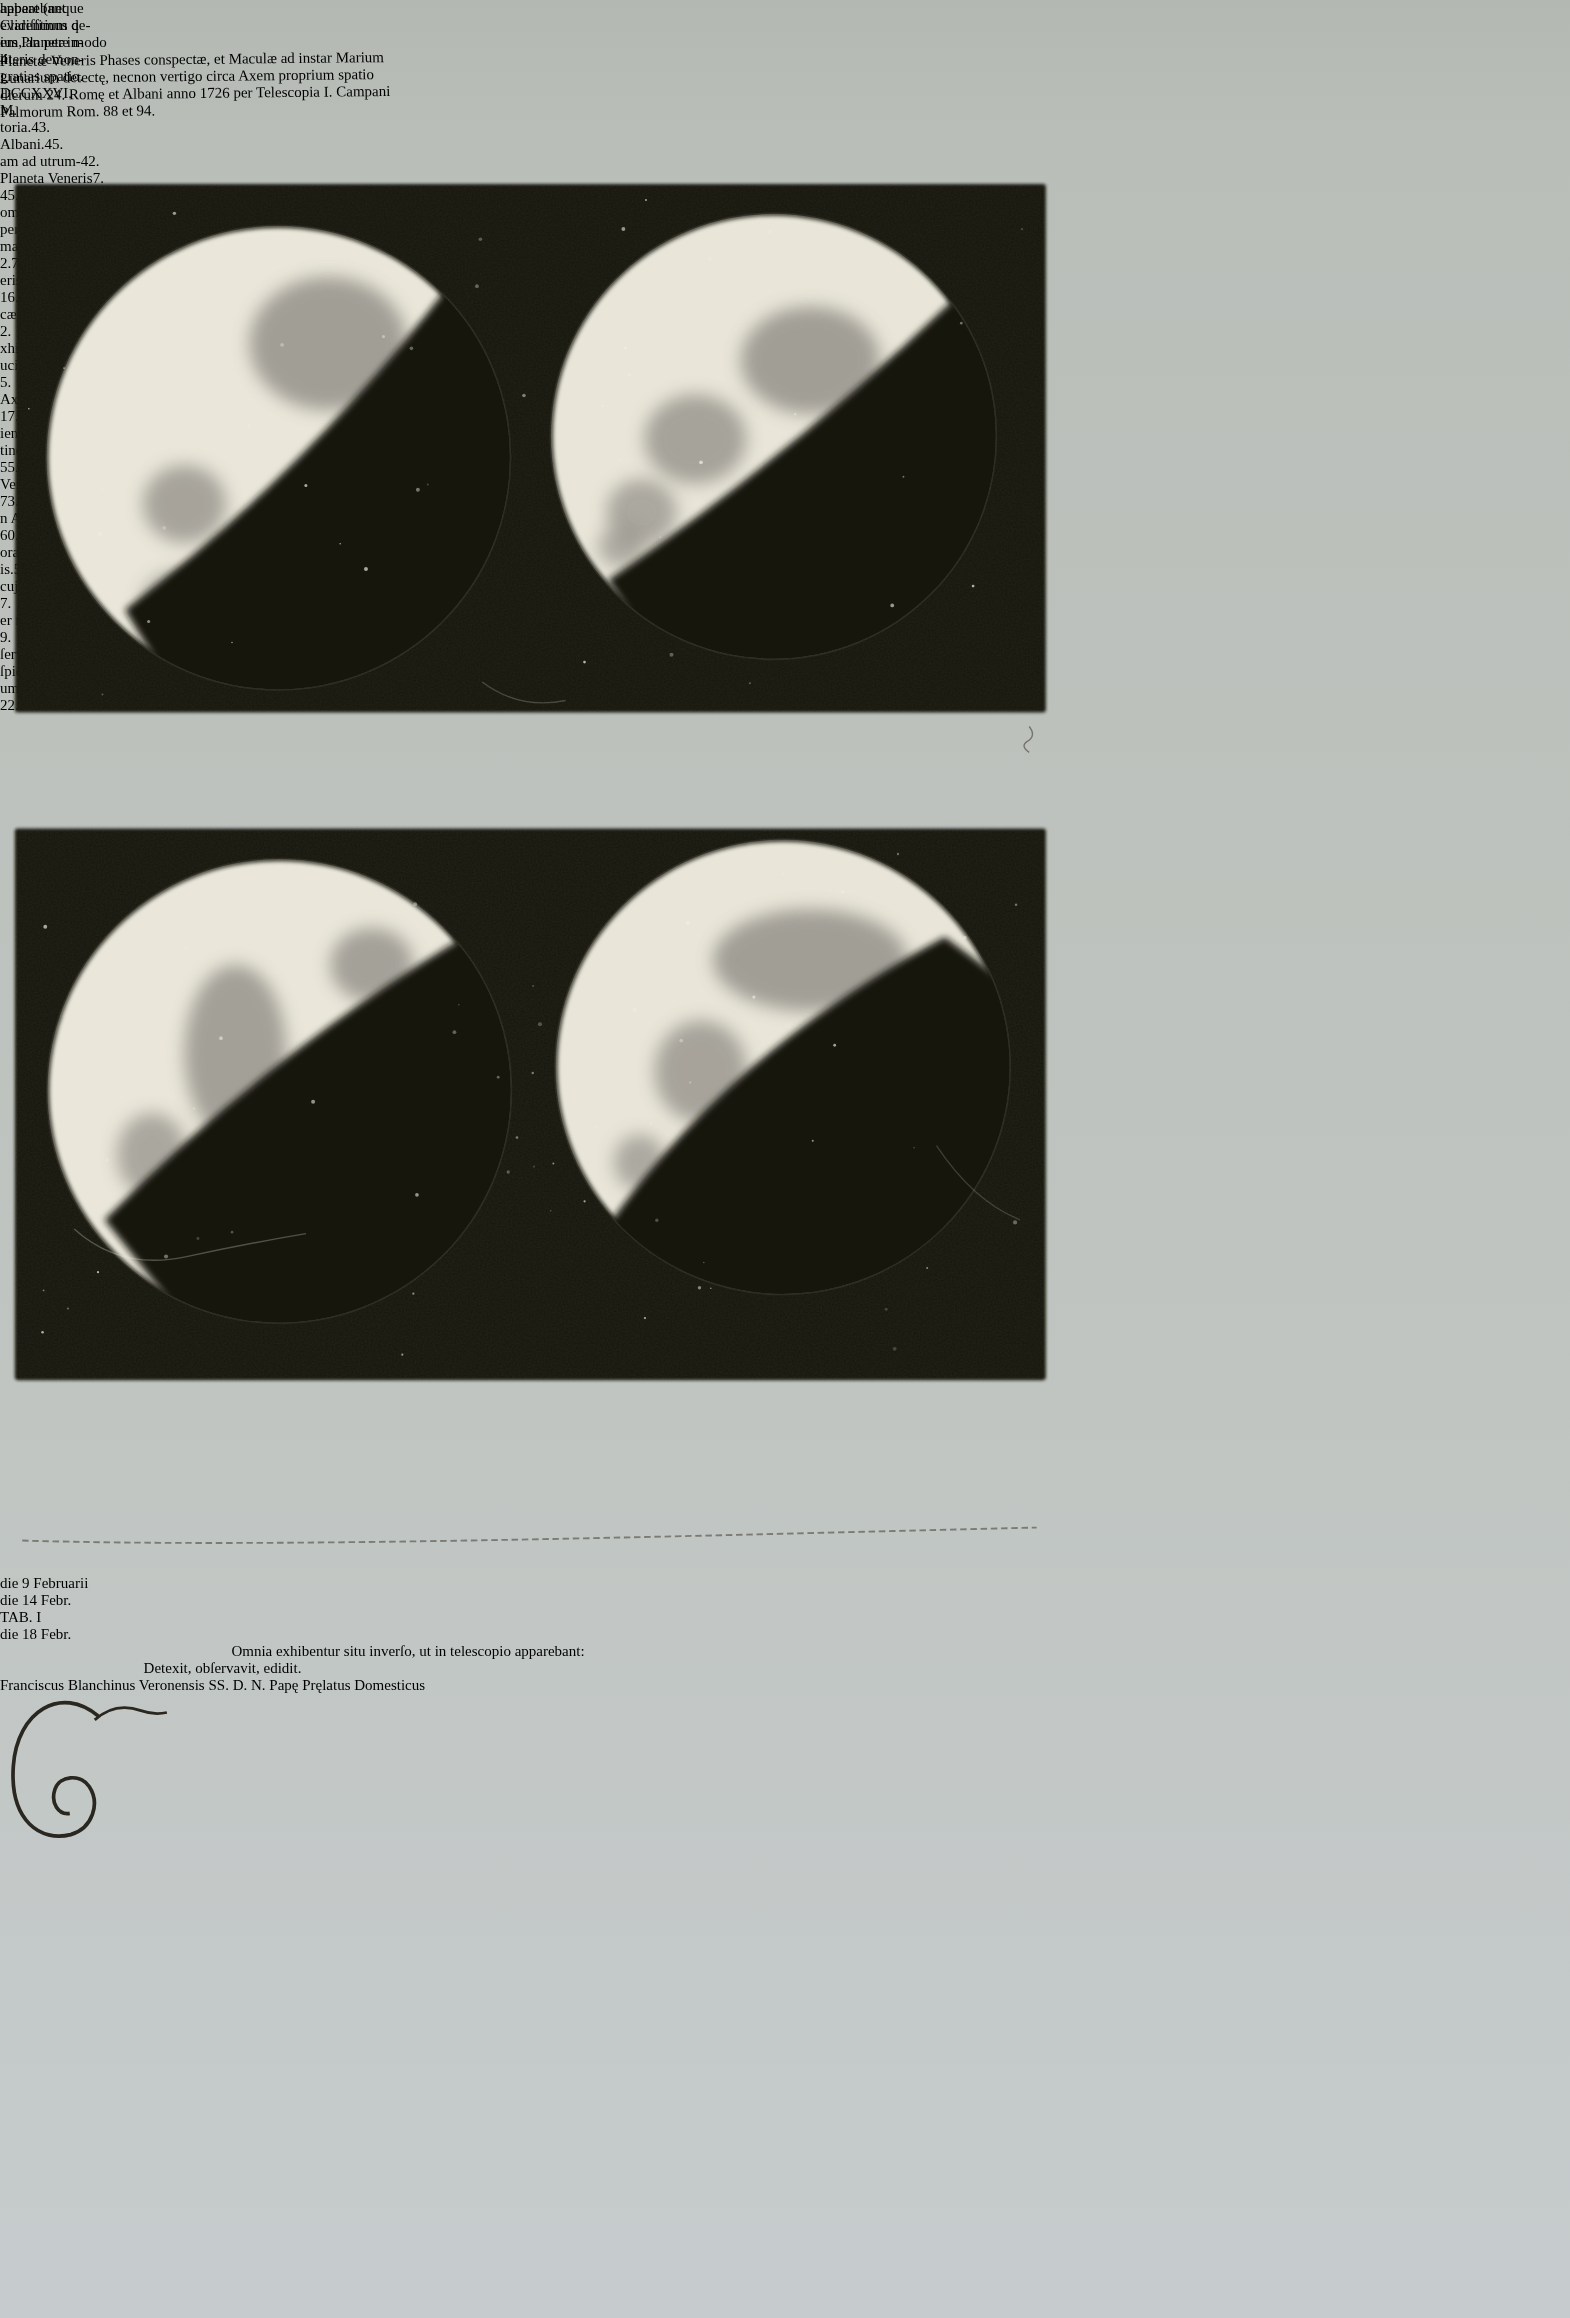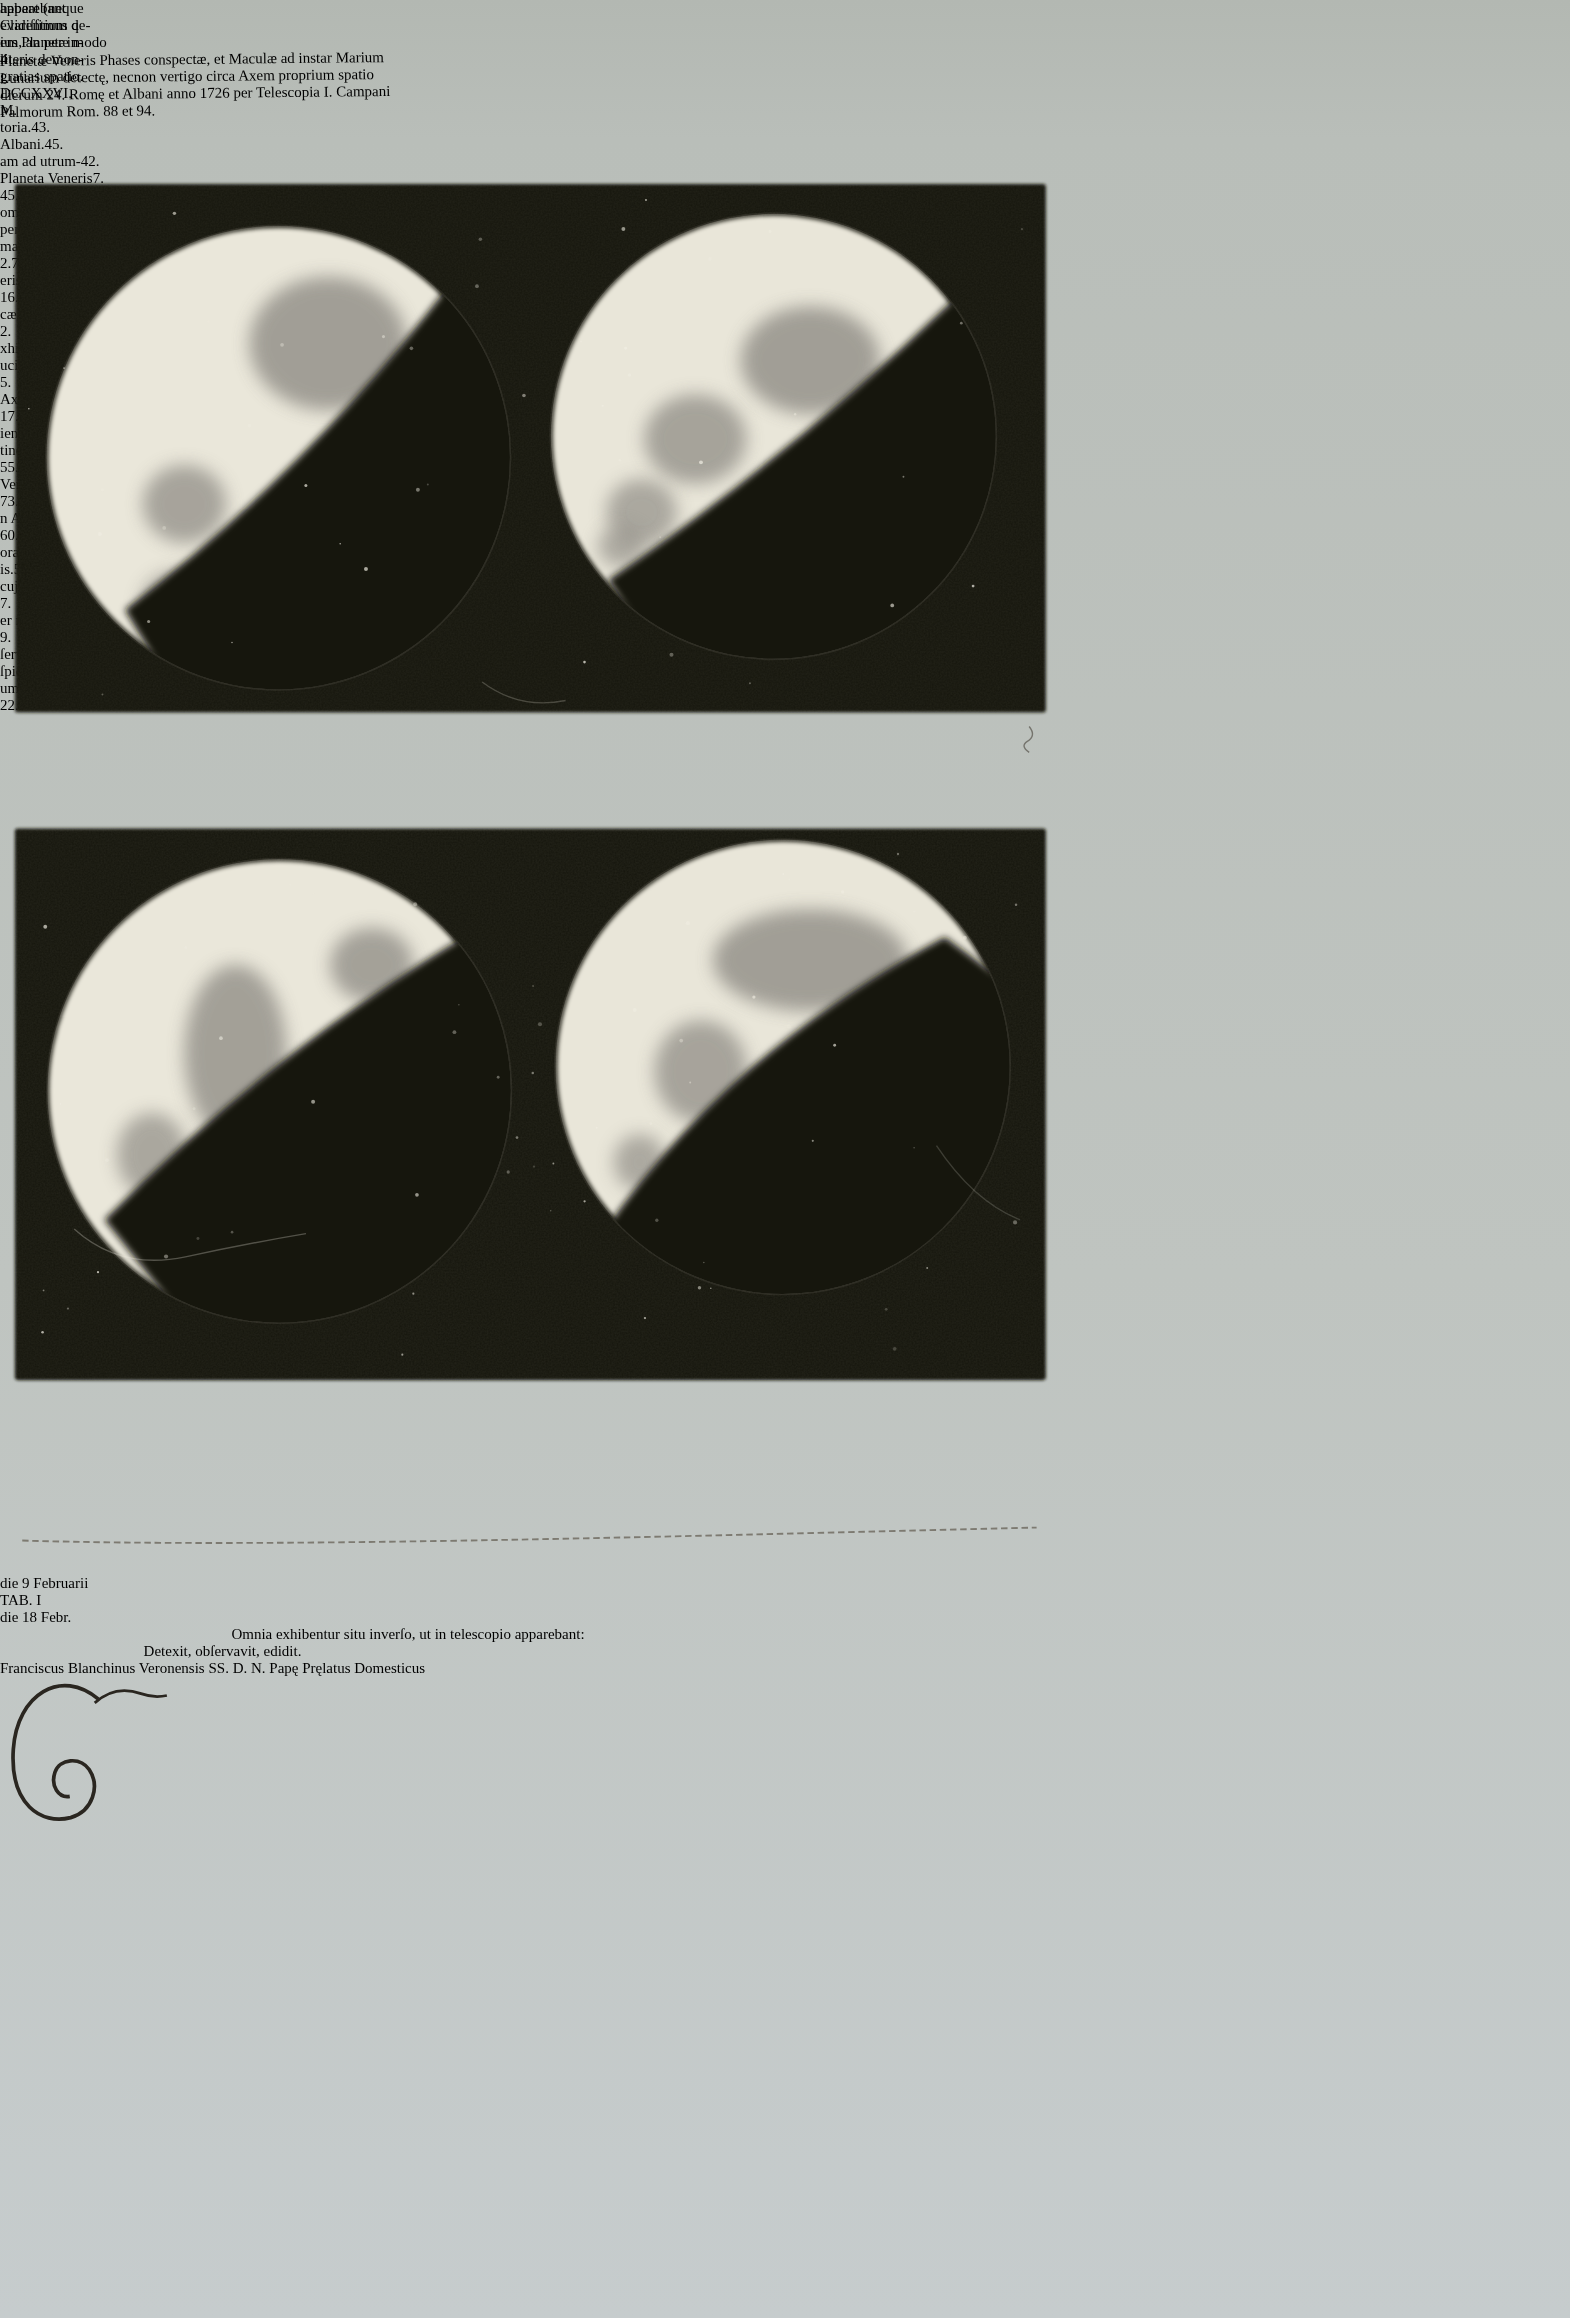--- a/index.html
+++ b/index.html
@@ -343,20 +343,21 @@
     
     <div style="position:absolute;left:0;top:0;transform:rotate(-.6deg);">
       <div class="script title-line" style="left:59px;top:22px;">Planetæ Veneris Phases conspectæ, et Maculæ ad instar Marium</div>
       <div class="script title-line" style="left:152px;top:52px;">Lunarium detectę, necnon vertigo circa Axem proprium spatio</div>
       <div class="script title-line" style="left:185px;top:82px;">dierum 24. Romę et Albani anno 1726 per Telescopia I. Campani</div>
       <div class="script title-line" style="left:421px;top:111px;">Palmorum Rom. 88 et 94.</div>
     </div>
 
     
     <div class="script die-label" style="left:113px;top:688px;margin-top:17px;">die 9 Februarii</div>
+    <div class="script die-label" style="left:655px;top:666px;">die 14 Febr.</div>
     <div class="tab-label" style="left:395px;top:753px;">TAB. I</div>
     <div class="script die-label" style="left:673px;top:837px;">die 18 Febr.</div>
 
     
     <div class="script cap1" style="left:139px;top:1343px;width:816px;text-align:center;">Omnia exhibentur situ inverſo, ut in telescopio apparebant:</div>
     <div class="script cap2" style="left:306px;top:1410px;width:445px;text-align:center;">Detexit, obſervavit, edidit.</div>
     <div class="script sig" style="left:282px;top:1438px;width:733px;">Franciscus Blanchinus Veronensis  SS. D. N. Papę Pręlatus Domesticus</div>
 
     
     <svg style="left:78px;top:1417px;overflow:visible;" width="121" height="148" viewBox="0 0 130 160">

